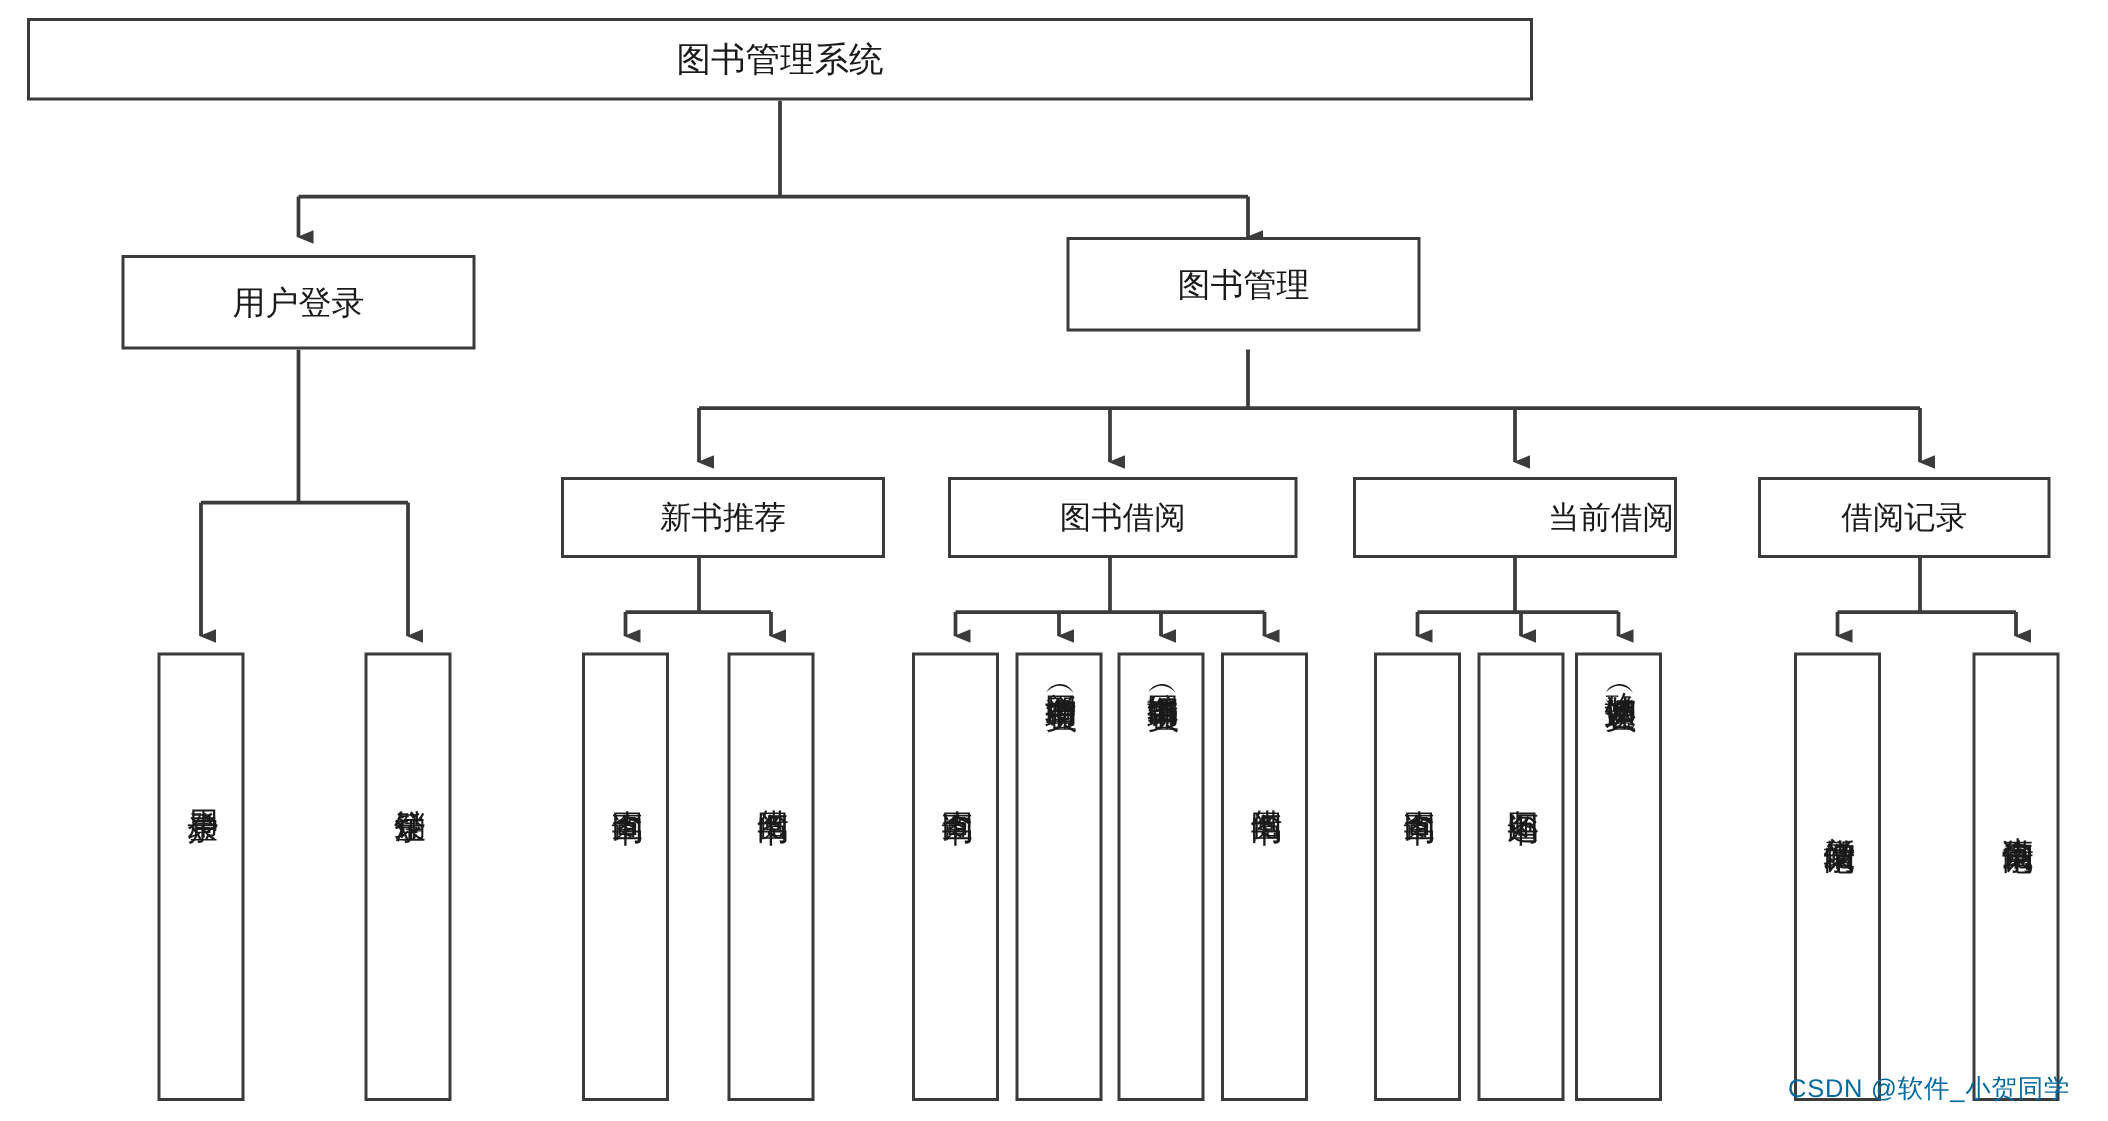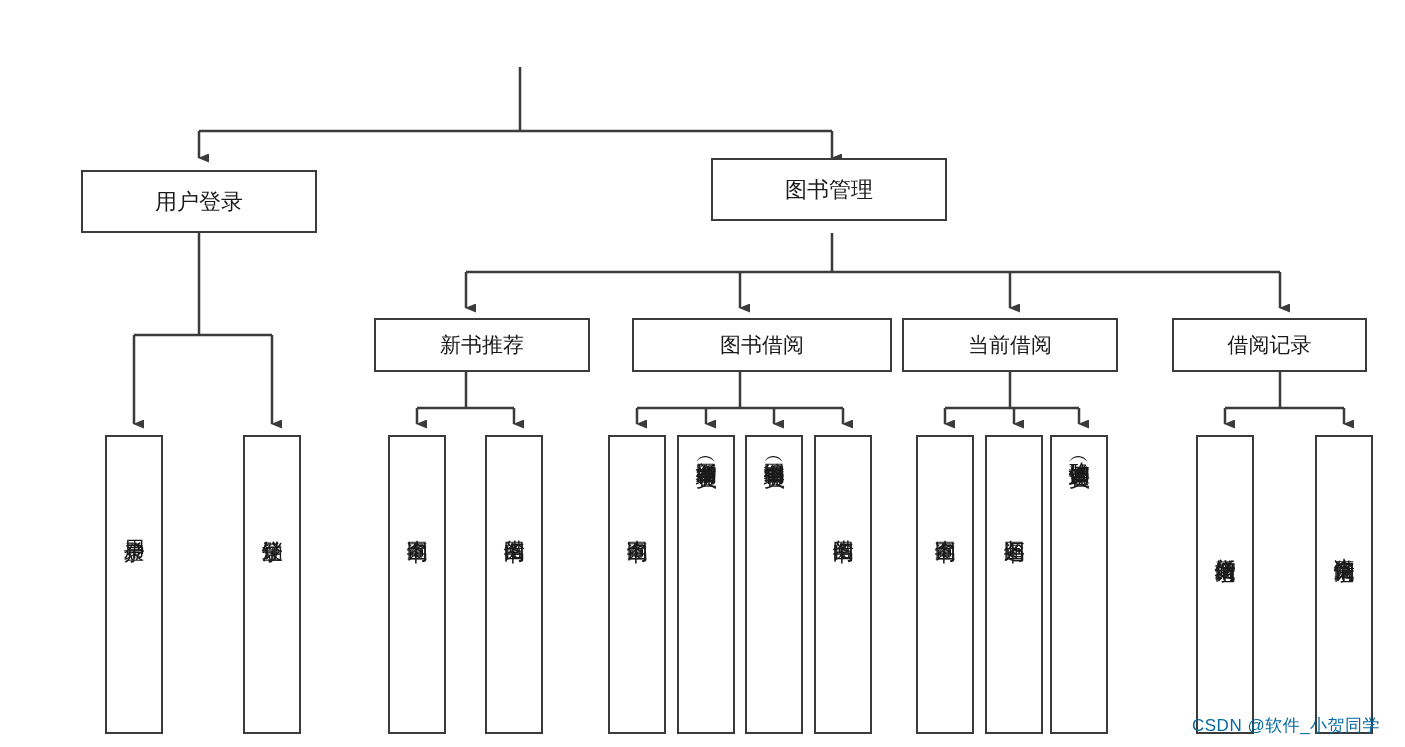--- a/index.html
+++ b/index.html
@@ -124,35 +124,38 @@
       <path d="M1014,408 L1014,424" marker-end="url(#arrow)"></path>
       <path d="M1079,408 L1079,424" marker-end="url(#arrow)"></path>
 
       <path d="M1280,372 L1280,408"></path>
       <path d="M1225,408 L1344,408"></path>
       <path d="M1225,408 L1225,424" marker-end="url(#arrow)"></path>
       <path d="M1344,408 L1344,424" marker-end="url(#arrow)"></path>
     </g>
   </svg>
 
+  <div class="node root" style="left:18px; top:12px; width:1004px; height:55px;">
+    <span>图书管理系统</span>
+  </div>
 
   <div class="node level2" style="left:81px; top:170px; width:236px; height:63px;">
     <span>用户登录</span>
   </div>
   <div class="node level2" style="left:711px; top:158px; width:236px; height:63px;">
     <span>图书管理</span>
   </div>
 
   <div class="node level3" style="left:362px; top:318px; width:216px; height:54px;margin-left:12px;">
     <span>新书推荐</span>
   </div>
-  <div class="node level3" style="left:632px; top:318px; width:260px; height:54px;">
+  <div class="node level3" style="left:632px; top:318px; width:233px; height:54px;">
     <span>图书借阅</span>
   </div>
-  <div class="node level3" style="left:902px; top:318px; width:216px; height:54px;">
+  <div class="node level3" style="left:902px; top:318px; width:216px; height:54px;justify-content:flex-end;">
     <span>当前借阅</span>
   </div>
   <div class="node level3" style="left:1172px; top:318px; width:195px; height:54px;">
     <span>借阅记录</span>
   </div>
 
   <div class="node leaf low" style="left:105px; top:435px; width:58px; height:299px;">
     <span class="vtext">用户登录</span>
   </div>
   <div class="node leaf low" style="left:243px; top:435px; width:58px; height:299px;">

